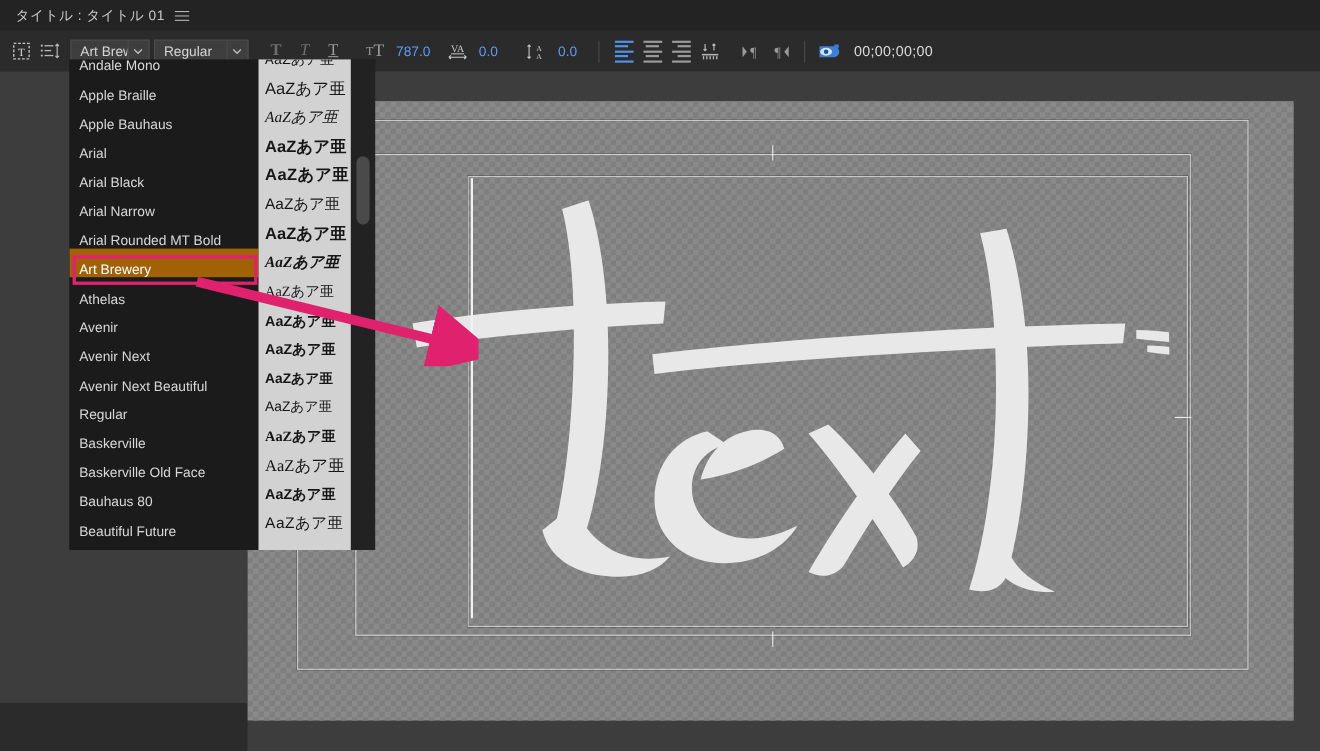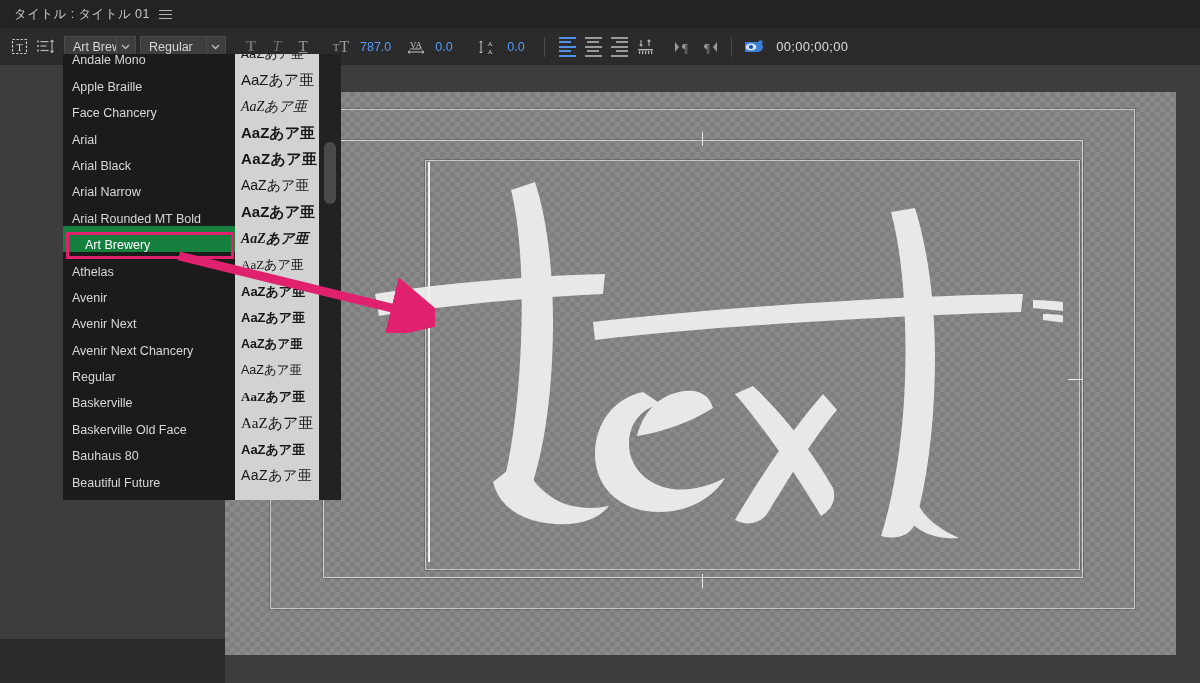--- a/index.html
+++ b/index.html
@@ -81,21 +81,21 @@
     background:#1b1b1b; display:flex; }
   #menu-names { width:172px; position:relative; overflow:hidden; }
   #menu-previews { width:84px; background:#d2d2d2; position:relative;
     overflow:hidden; }
   #menu-scroll { width:22px; background:#222; position:relative; }
   #menu-thumb { position:absolute; left:5px; top:88px; width:12px; height:62px;
     background:#4a4a4a; border-radius:6px; }
 
   .f-row { height:26.4px; display:flex; align-items:flex-end; }
   .f-name { padding-left:9px; color:#d8d8d8; font-size:12.5px; white-space:nowrap; }
-  .f-row.sel { background:#15803d;padding-left:13px; }
+  .f-row.sel { background:#a16207; }
   .f-row.sel .f-name { color:#fff; }
   .p-row { height:26.4px; display:flex; align-items:center; padding-left:6px;
     color:#161616; font-size:14px; white-space:nowrap; overflow:hidden; }
 
   .rows { position:relative; top:-13px; }
 
   
   #anno-box { position:absolute; left:66px; top:232px; width:168px; height:27px;
     border:3px solid #e0216e; pointer-events:none; }
   #anno-arrow { position:absolute; left:175px; top:248px; width:260px; height:85px;
@@ -335,21 +335,21 @@
   <div id="font-menu">
     <div id="menu-names">
       <div class="rows" id="names-rows">
           <div class="f-row">
             <span class="f-name">Andale Mono</span>
           </div>
           <div class="f-row">
             <span class="f-name">Apple Braille</span>
           </div>
           <div class="f-row">
-            <span class="f-name">Face Chancery</span>
+            <span class="f-name">Apple Bauhaus</span>
           </div>
           <div class="f-row">
             <span class="f-name">Arial</span>
           </div>
           <div class="f-row">
             <span class="f-name">Arial Black</span>
           </div>
           <div class="f-row">
             <span class="f-name">Arial Narrow</span>
           </div>
@@ -362,21 +362,21 @@
           <div class="f-row">
             <span class="f-name">Athelas</span>
           </div>
           <div class="f-row">
             <span class="f-name">Avenir</span>
           </div>
           <div class="f-row">
             <span class="f-name">Avenir Next</span>
           </div>
           <div class="f-row">
-            <span class="f-name">Avenir Next Chancery</span>
+            <span class="f-name">Avenir Next Beautiful</span>
           </div>
           <div class="f-row">
             <span class="f-name">Regular</span>
           </div>
           <div class="f-row">
             <span class="f-name">Baskerville</span>
           </div>
           <div class="f-row">
             <span class="f-name">Baskerville Old Face</span>
           </div>

